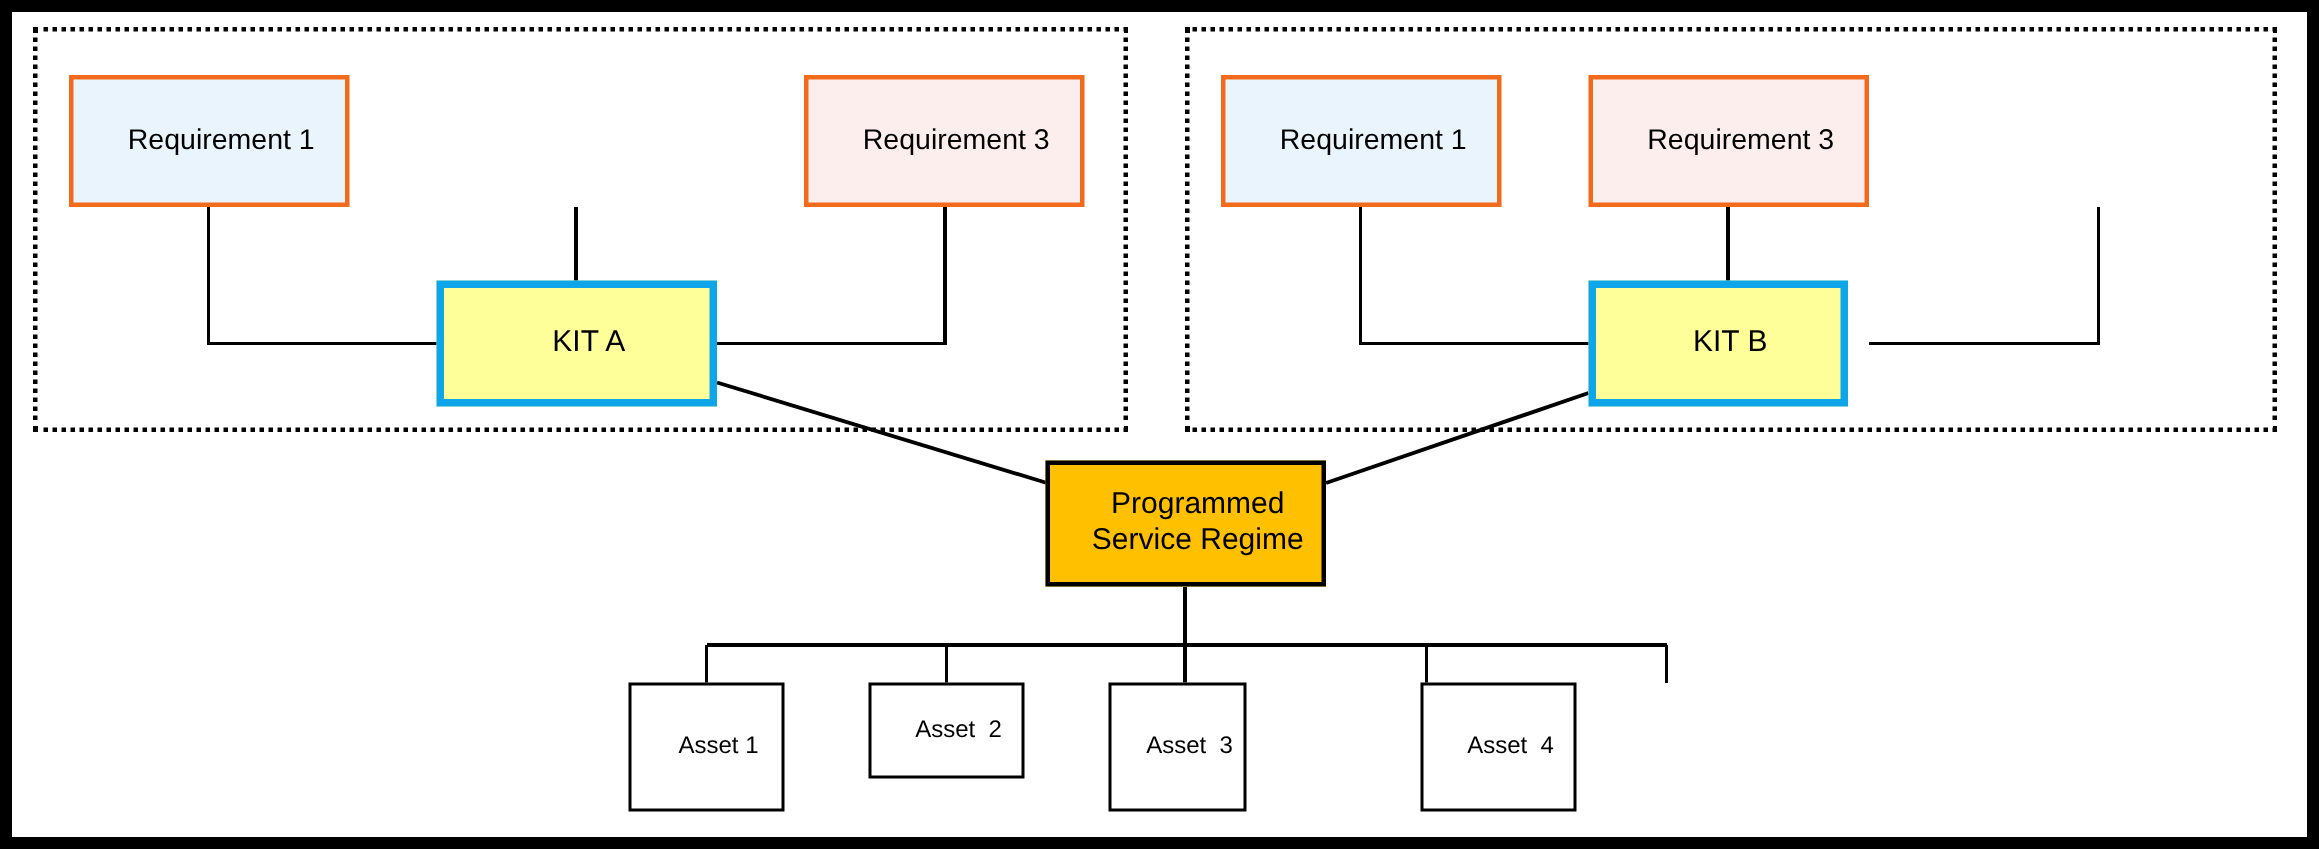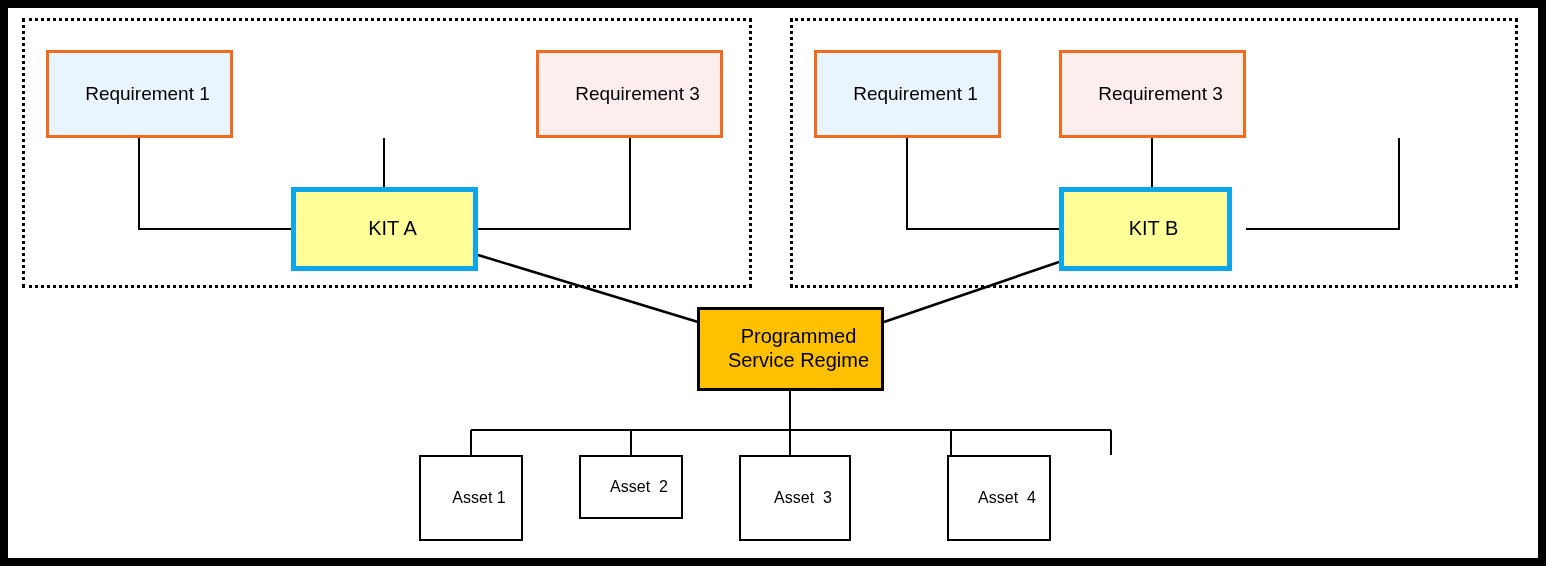--- a/index.html
+++ b/index.html
@@ -136,21 +136,21 @@
     <span>Programmed</span>
     <span>Service Regime</span>
   </div>
 
   <div class="node asset-node" style="left:419px; top:455px; width:104px; height:86px;">
     <span>Asset 1</span>
   </div>
   <div class="node asset-node" style="left:579px; top:455px; width:104px; height:64px;">
     <span>Asset  2</span>
   </div>
-  <div class="node asset-node" style="left:739px; top:455px; width:112px; height:86px;">
+  <div class="node asset-node" style="left:739px; top:455px; width:92px; height:86px;">
     <span>Asset  3</span>
   </div>
   <div class="node asset-node" style="left:899px; top:455px; width:104px; height:86px;margin-left:48px;">
     <span>Asset  4</span>
   </div>
 
   <div id="outer-frame"></div>
 
 </div>
 

